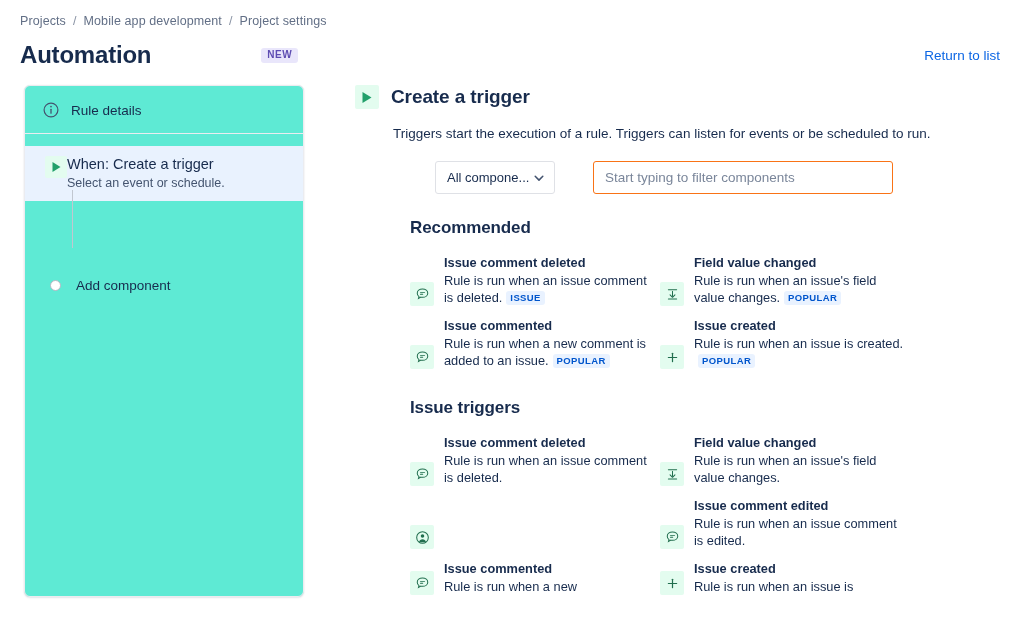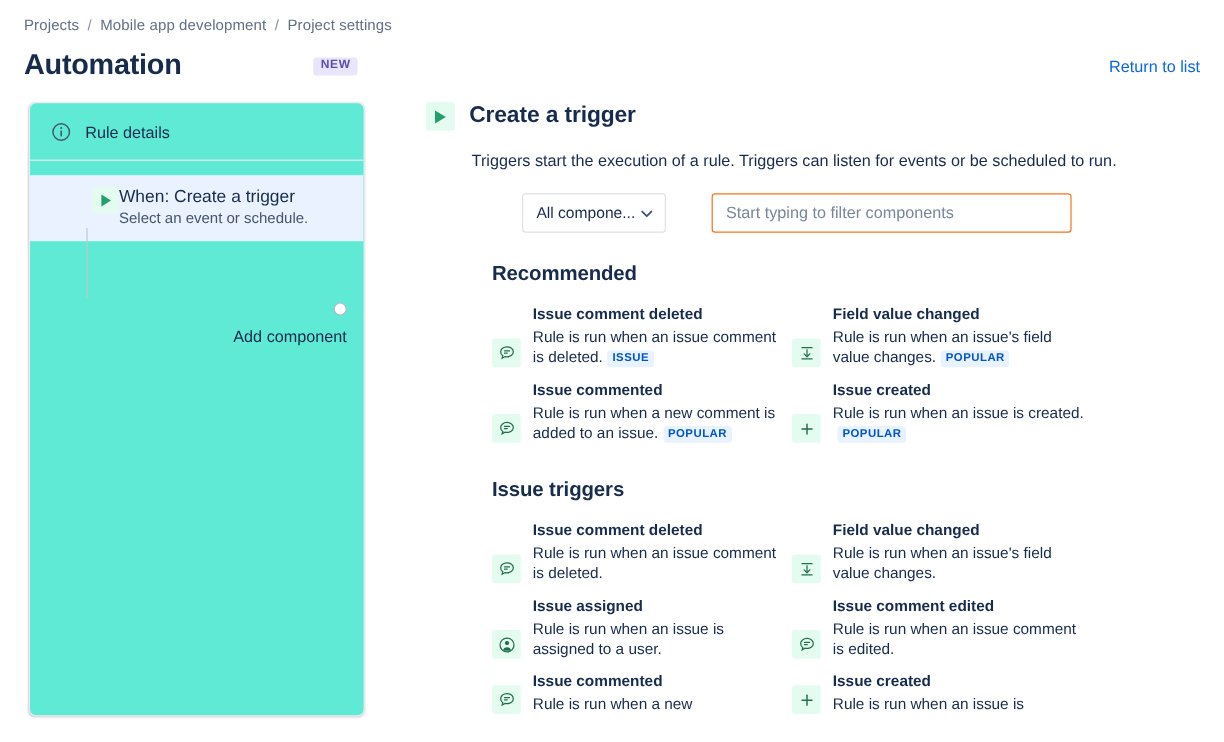--- a/index.html
+++ b/index.html
@@ -104,21 +104,20 @@
     width: 1px;
     height: 58px;
     background: #c1c7d0;
   }
   .node-when {
     display: flex;
     align-items: flex-start;
     background: #e9f2fe;
     padding: 9px 14px 10px 20px;
     cursor: pointer;
-    justify-content: center;
   }
   .node-when .play-box {
     width: 22px; height: 22px;
     background: #e3fcef;
     border-radius: 2px;
     display: flex; align-items: center; justify-content: center;
     flex: 0 0 22px;
     margin-top: 1px;
   }
   .node-when .txt-title {
@@ -127,26 +126,25 @@
     line-height: 17px;
   }
   .node-when .txt-sub {
     font-size: 12.5px;
     color: #44546f;
     line-height: 16px;
     margin-top: 1px;
   }
   .node-add {
     display: flex;
-    align-items: flex-end;
+    align-items: center;
     gap: 10px;
     padding: 8px 14px 8px 20px;
-    margin-top: 43px;
+    margin-top: 69px;
     cursor: pointer;
-    flex-direction: column;
   }
   .node-add .circle {
     width: 11px; height: 11px;
     border: 1.4px solid #b3bac5;
     border-radius: 50%;
     flex: 0 0 11px;
     margin-left: 5px;
     background: #fff;
   }
   .node-add .label {
@@ -461,24 +459,20 @@
         </div>
 
         <div class="trigger">
           <span class="trig-icon">
             <svg width="15" height="15" viewBox="0 0 16 16">
               <circle cx="8" cy="8" r="6.2" fill="none" stroke="#216e4e" stroke-width="1.1"></circle>
               <circle cx="8" cy="6.3" r="1.9" fill="#216e4e"></circle>
               <path d="M4.3 13c.5-2.1 1.9-3.1 3.7-3.1s3.2 1 3.7 3.1" fill="#216e4e"></path>
             </svg>
           </span>
-          <span class="trig-body">
-            <span class="trig-name">Issue assigned</span>
-            <div class="trig-desc">Rule is run when an issue is assigned to a user.</div>
-          </span>
         </div>
 
         <div class="trigger">
           <span class="trig-icon">
             <svg width="15" height="15" viewBox="0 0 16 16">
               <path d="M8 2.2c3.2 0 5.6 1.9 5.6 4.4 0 2.5-2.4 4.4-5.6 4.4-.6 0-1.2-.07-1.7-.2l-2.6 1.5.55-2.1C3.1 9.4 2.4 8.1 2.4 6.6 2.4 4.1 4.8 2.2 8 2.2z" fill="none" stroke="#216e4e" stroke-width="1.1"></path>
               <rect x="5.2" y="5.2" width="5.6" height="1" rx="0.5" fill="#216e4e"></rect>
               <rect x="5.2" y="7.2" width="3.6" height="1" rx="0.5" fill="#216e4e"></rect>
             </svg>
           </span>

